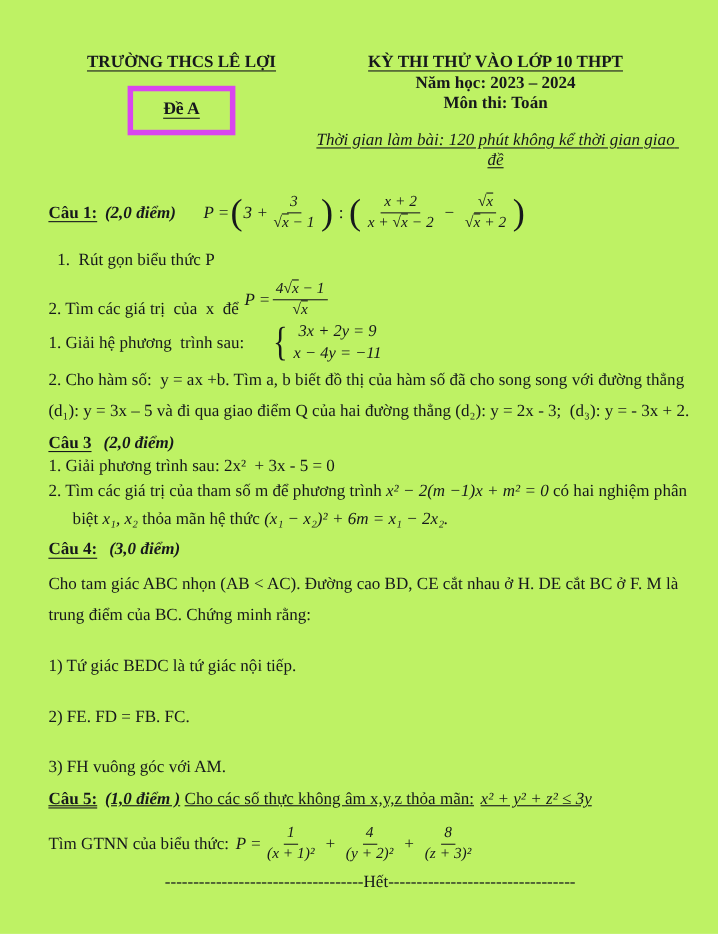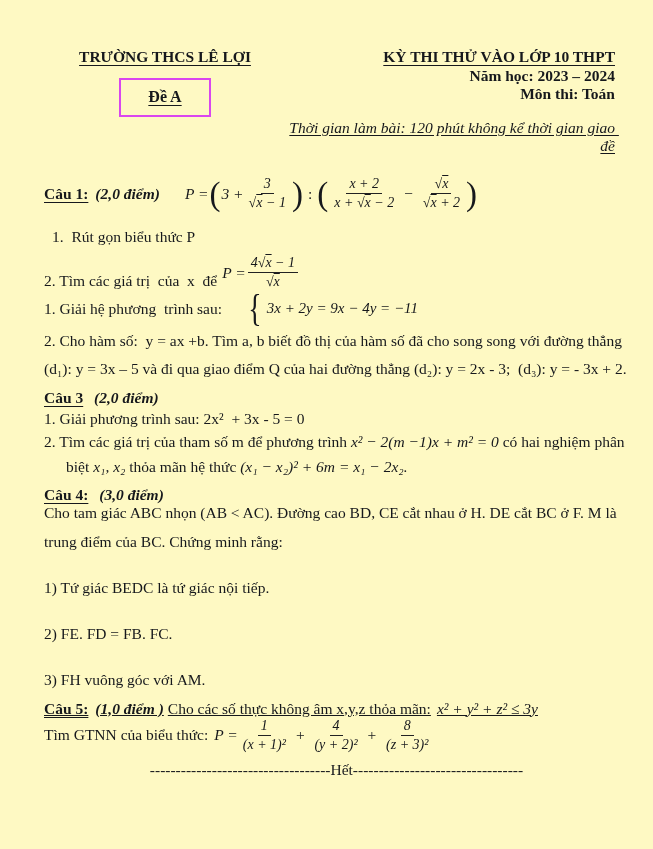--- a/index.html
+++ b/index.html
@@ -1,35 +1,35 @@
 <!DOCTYPE html>
 <html><head>
 <meta charset="utf-8">
 <style>
   html,body { margin:0; padding:0; background:#ffffff; }
   .page {
     position:relative;
     width:653px; height:849px;
     margin:0 auto;
-    background:#fef9c3;
+    background:#bef264;
     color:#16181c;
     font-family:"Liberation Serif", serif;
     font-size:15.5px;
     box-sizing:border-box;
     padding:48px 24px 0 44px;
     overflow:hidden;
   }
   .t { white-space:pre-wrap; }
 
   
   .hdr { display:flex; align-items:flex-start; }
   .hdr-left { width:242px; text-align:center; }
-  .hdr-right { flex:1; text-align:right; padding-right:14px; }
+  .hdr-right { flex:1; text-align:center; padding-right:14px; }
   .school { font-weight:bold; text-decoration:underline; text-underline-offset:3px; font-size:15.5px; }
-  .codebox { display:inline-block; border:2px solid #d946ef; margin-top:12px; padding:8px 27px 9px; }
+  .codebox { display:inline-block; border:5px solid #d946ef; margin-top:12px; padding:8px 27px 9px; }
   .code { font-weight:bold; font-size:16px; text-decoration:underline; text-underline-offset:3px; }
   .etitle { font-weight:bold; text-decoration:underline; text-underline-offset:3px; font-size:15.5px; }
   .hline { font-weight:bold; margin-top:1px; line-height:1.1; }
   .duration { font-weight:normal; font-style:italic; text-decoration:underline; text-underline-offset:2px; margin-top:17px; }
 
   
   .line { margin:0; }
   .qlabel { font-weight:bold; text-decoration:underline; text-underline-offset:3px; }
   .qpoints { font-weight:bold; font-style:italic; margin-left:7px; }
   .m { font-style:italic; }
@@ -40,43 +40,43 @@
   .mfrac .num { border-bottom:1.2px solid #222; padding:0 3px 1px; }
   .mfrac .den { padding:1px 3px 0; }
   .sqrt { white-space:nowrap; }
   .rsign { font-style:normal; }
   .rad { text-decoration:overline; }
   .bigp { font-size:33px; font-weight:400; line-height:0.85; font-style:normal; padding:0 1px; }
   .op { margin:0 4px; }
 
   .sys { display:inline-flex; align-items:center; margin-left:6px; }
   .sys .brace { font-size:37px; line-height:0.9; font-weight:400; margin-right:3px; transform:scaleX(0.75); }
-  .sys .eqs { display:flex; flex-direction:row; line-height:1.3; font-size:15px; }
+  .sys .eqs { display:flex; flex-direction:column; line-height:1.3; font-size:15px;align-items:center; }
 
   
   .q1-head   { margin-top:21px; display:flex; align-items:center; }
   .q1-head .f-row { margin-left:25px; }
   .q1-i1     { margin-top:17px; padding-left:8px; }
   .q1-i2     { margin-top:9px; display:flex; align-items:flex-end; gap:5px; }
   .q2-head   { margin-top:10px; }
   .q2-i1     { margin-top:2px; display:flex; align-items:center; gap:18px; }
   .q2-i2a    { margin-top:5px; line-height:1.35; }
   .q2-i2b    { margin-top:7px; line-height:1.35; }
   .q3-head   { margin-top:9px; }
   .q3-i1     { margin-top:3px; }
   .q3-i2a    { margin-top:4px; line-height:1.35; }
   .q3-i2b    { margin-top:5px; padding-left:22px; }
   .q4-head   { margin-top:10px; }
-  .q4-p1     { }
+  .q4-p1     { margin-top:13px; }
   .q4-p2     { margin-top:11px; }
   .q4-item   { margin-top:28px; }
   .q5-head   { margin-top:11px; display:flex; align-items:center; flex-wrap:nowrap;text-decoration:underline; }
   .q5-head .qpoints { margin-right:4px; }
   .q5-head .m { margin-left:6px; }
-  .q5-gtnn   { display:flex; align-items:center; gap:6px; }
+  .q5-gtnn   { margin-top:14px; display:flex; align-items:center; gap:6px; }
   .het       { margin-top:8px; text-align:center; }
 </style>
 </head>
 <body>
 
 <div class="page">
 
   <div class="hdr">
     <div class="hdr-left">
       <div class="school t">TRƯỜNG THCS LÊ LỢI</div>

